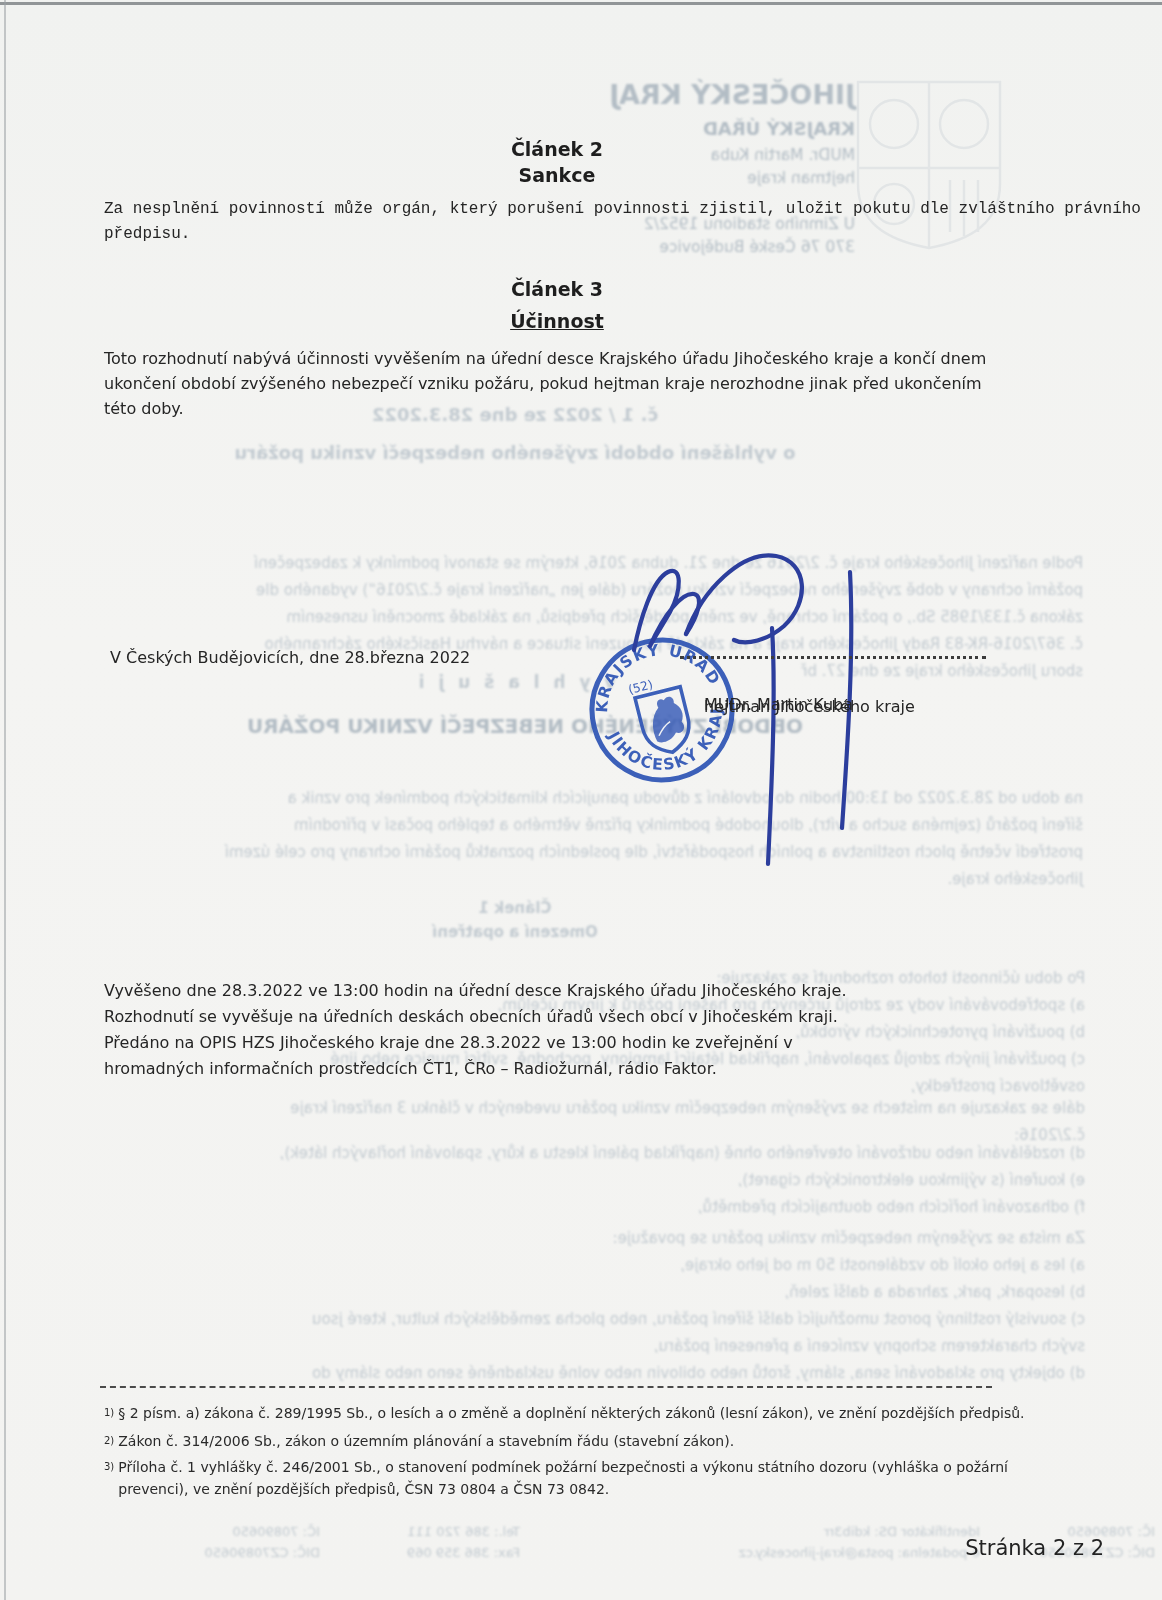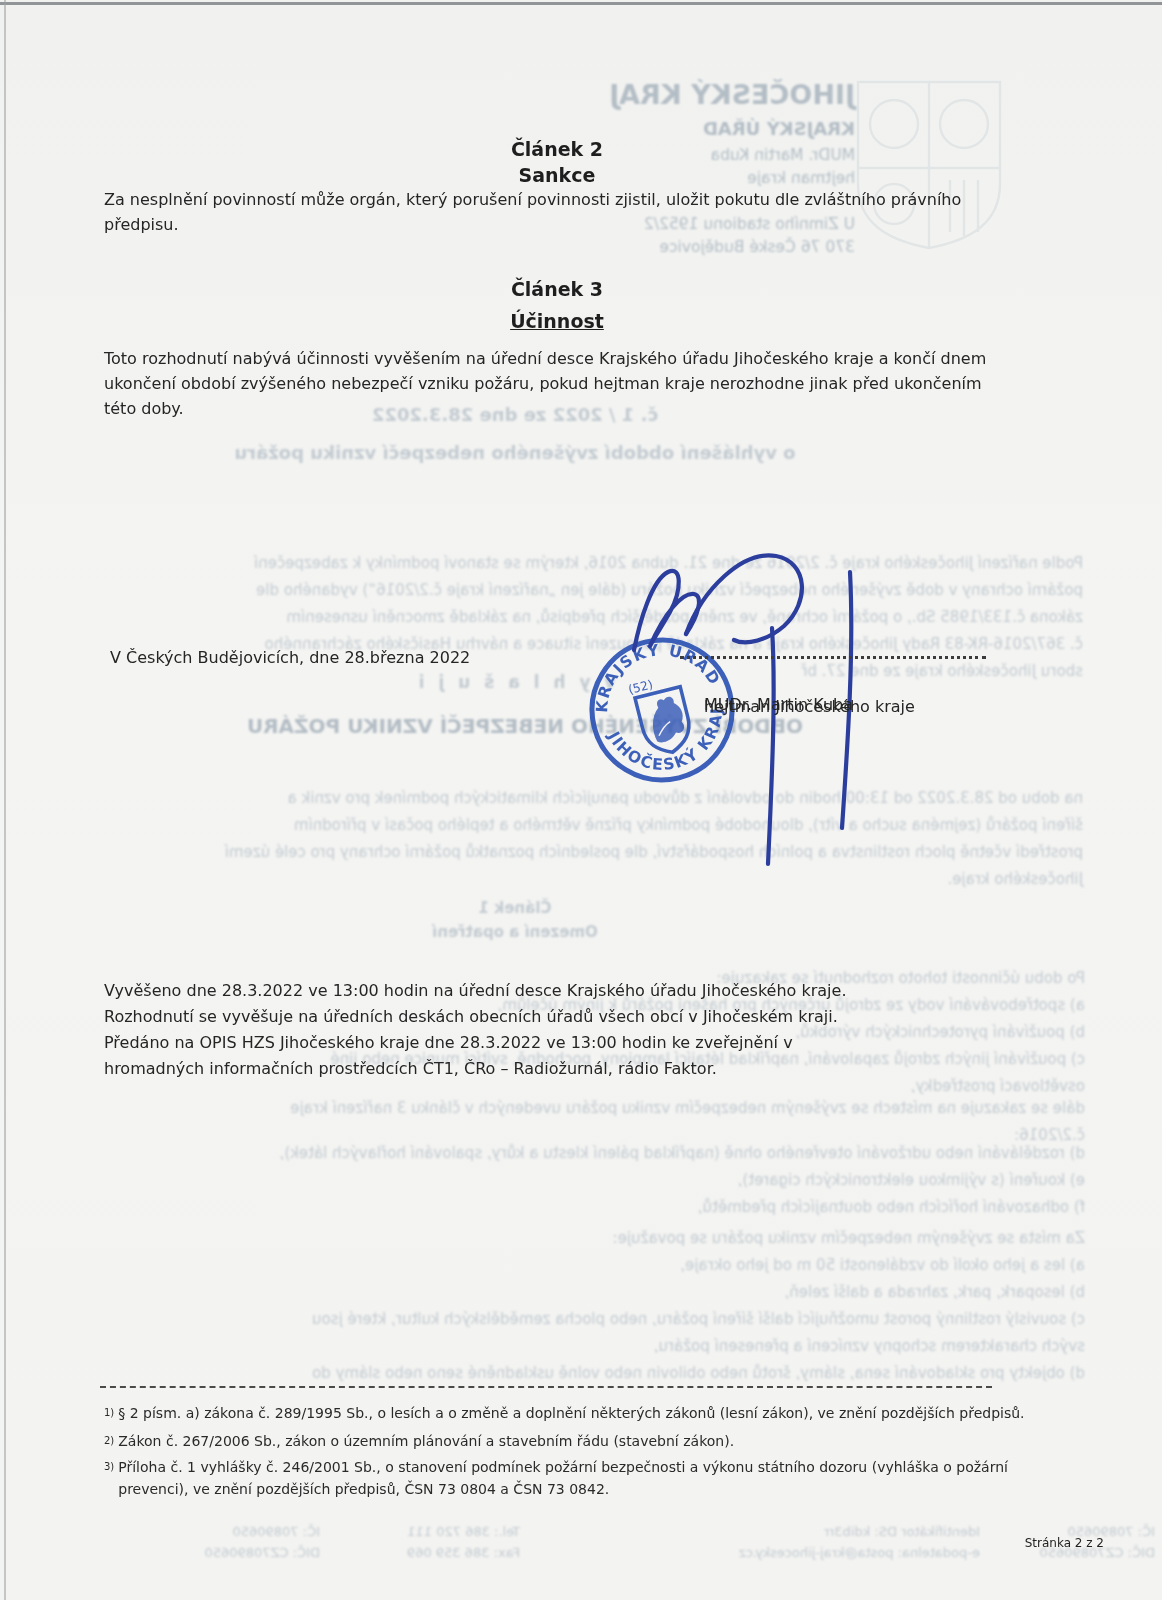--- a/index.html
+++ b/index.html
@@ -97,21 +97,21 @@
 DIČ: CZ70890650</div>
   <div class="abs ghost preline" style="left:360px;top:1521px;width:160px;font-size:13px;line-height:21px;">Tel.: 386 720 111
 Fax: 386 359 069</div>
   <div class="abs ghost preline" style="left:700px;top:1521px;width:280px;font-size:13px;line-height:21px;">Identifikátor DS: kdib3rr
 e-podatelna: posta@kraj-jihocesky.cz</div>
   <div class="abs ghost preline" style="left:1030px;top:1521px;width:125px;font-size:13px;line-height:21px;">IČ:  70890650
 DIČ: CZ70890650</div>
 
   <div class="abs heading center" style="left:0;top:138px;width:1114px;">Článek 2</div>
   <div class="abs heading center" style="left:0;top:164px;width:1114px;">Sankce</div>
-  <div class="abs body-text pre" style="left:104px;top:187px;">Za nesplnění povinností může orgán, který porušení povinnosti zjistil, uložit pokutu dle zvláštního právního
+  <div class="abs body-text pre" style="left:104px;top:197px;font-family:Liberation Mono, monospace;">Za nesplnění povinností může orgán, který porušení povinnosti zjistil, uložit pokutu dle zvláštního právního
 předpisu.</div>
 
   <div class="abs heading center" style="left:0;top:278px;width:1114px;">Článek 3</div>
   <div class="abs heading center" style="left:0;top:310px;width:1114px;text-decoration:underline;">Účinnost</div>
   <div class="abs body-text pre" style="left:104px;top:346px;">Toto rozhodnutí nabývá účinnosti vyvěšením na úřední desce Krajského úřadu Jihočeského kraje a končí dnem
 ukončení období zvýšeného nebezpečí vzniku požáru, pokud hejtman kraje nerozhodne jinak před ukončením
 této doby.</div>
 
 
   <div class="abs body-text" style="left:104px;top:645px;margin-left:6px;">V Českých Budějovicích, dne 28.března 2022</div>
@@ -153,22 +153,22 @@
 Rozhodnutí se vyvěšuje na úředních deskách obecních úřadů všech obcí v Jihočeském kraji.
 Předáno na OPIS HZS Jihočeského kraje dne 28.3.2022 ve 13:00 hodin ke zveřejnění v
 hromadných informačních prostředcích ČT1, ČRo – Radiožurnál, rádio Faktor.</div>
 
   <div class="abs dash-sep" style="left:100px;top:1386px;width:892px;"></div>
 
   <div class="abs fn" style="left:104px;top:1402px;">
     <sup>1)</sup><span class="fn-text">§ 2 písm. a) zákona č. 289/1995 Sb., o lesích a o změně a doplnění některých zákonů (lesní zákon), ve znění pozdějších předpisů.</span>
   </div>
   <div class="abs fn" style="left:104px;top:1430px;">
-    <sup>2)</sup><span class="fn-text">Zákon č. 267/2006 Sb., zákon o územním plánování a stavebním řádu (stavební zákon).</span>
+    <sup>2)</sup><span class="fn-text">Zákon č. 314/2006 Sb., zákon o územním plánování a stavebním řádu (stavební zákon).</span>
   </div>
   <div class="abs fn" style="left:104px;top:1456px;">
     <sup>3)</sup><span class="fn-text">Příloha č. 1 vyhlášky č. 246/2001 Sb., o stanovení podmínek požární bezpečnosti a výkonu státního dozoru (vyhláška o požární
 prevenci), ve znění pozdějších předpisů, ČSN 73 0804 a ČSN 73 0842.</span>
   </div>
 
-  <div class="abs" style="right:58px;top:1536px;font-size:12px;color:#222;">Stránka 2 z 2</div>
+  <div class="abs" style="right:58px;top:1536px;font-size:21px;color:#222;">Stránka 2 z 2</div>
 
 </div>
 
 </body></html>

